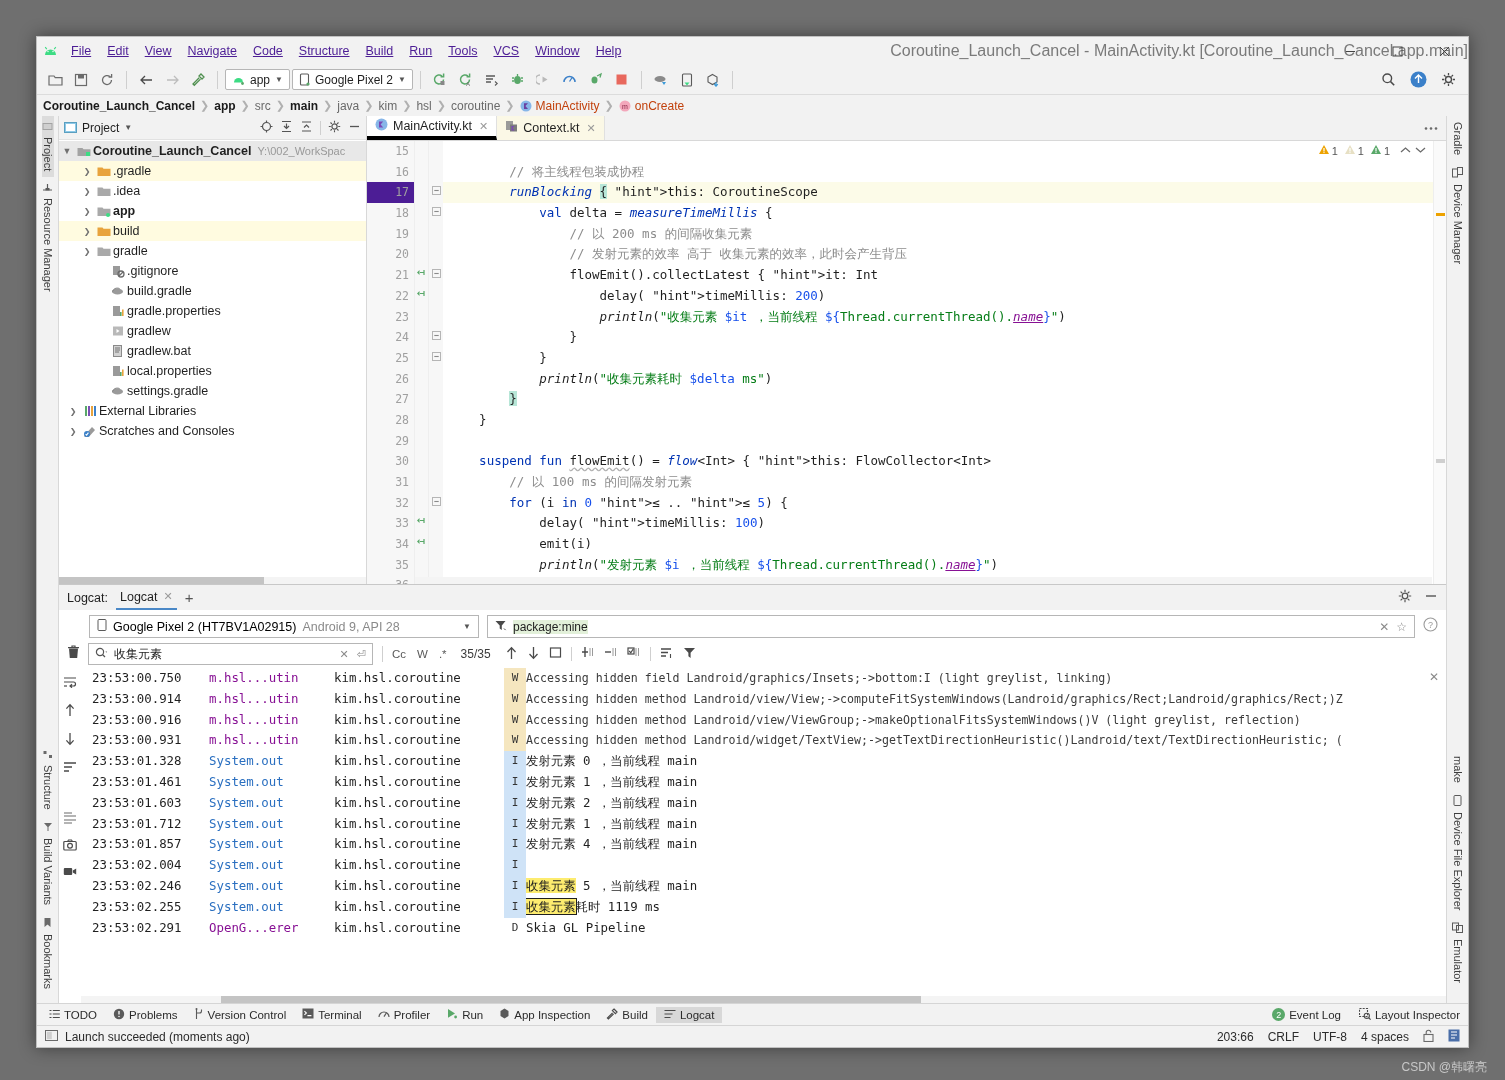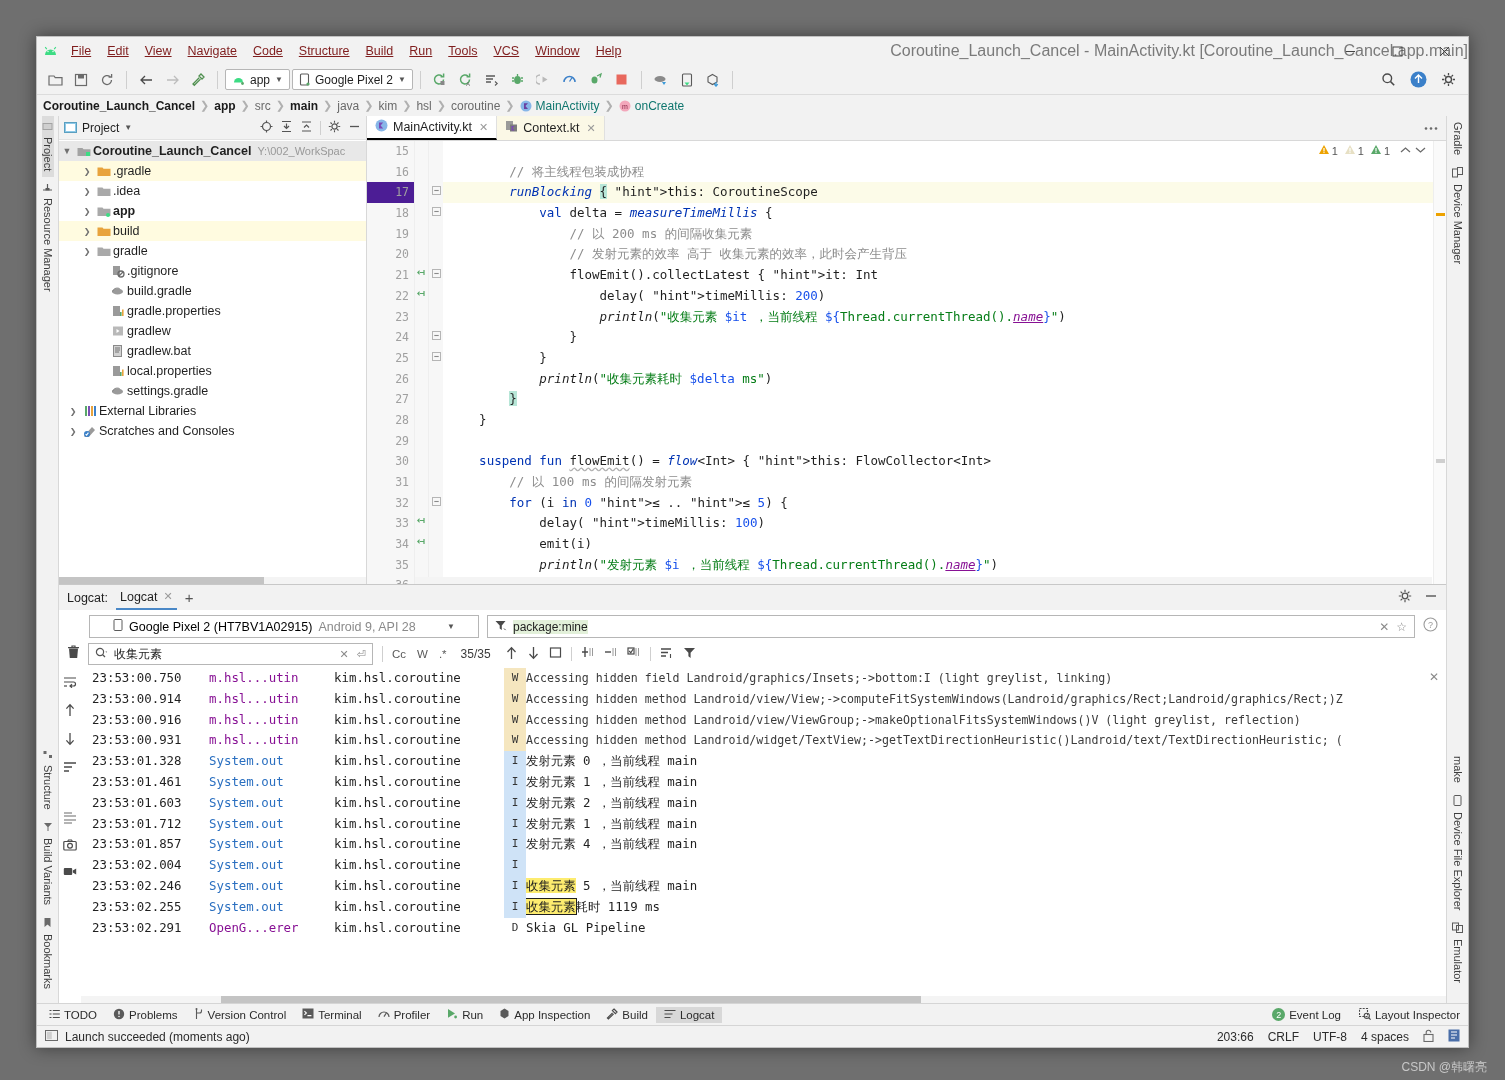--- a/index.html
+++ b/index.html
@@ -19,21 +19,21 @@
     overflow: hidden;
   }
   
   .titlebar {
     height: 28px; display: flex; align-items: center;
     background: #f2f2f2; position: relative; flex: none;
   }
   .logo { width: 26px; display: flex; justify-content: center; }
   .menu { display: flex; align-items: center; }
   .menu-item {
-    font-size: 12.5px; color: #7f1d1d; padding: 3px 8px; cursor: default;
+    font-size: 12.5px; color: #4c1d95; padding: 3px 8px; cursor: default;
     white-space: nowrap;
   }
   .menu-item u { text-decoration: underline; }
   .win-title {
     position: absolute; left: 0; right: 0; text-align: right;
     font-size: 16px; color: #7a7a7a; pointer-events: none;
   }
   .win-btns { position: absolute; right: 0; top: 0; display: flex; }
   .win-btn {
     width: 47px; height: 28px; display: flex;
@@ -57,21 +57,21 @@
     border: 1px solid #b6b6b6; background: #fff; border-radius: 2px;
     padding: 0 6px; font-size: 12px; color: #1f1f1f; white-space: nowrap;
   }
   .combo .caret { font-size: 8px; color: #555; }
   .toolbar-right { position: absolute; right: 8px; display: flex; gap: 6px; align-items: center; }
   
   .crumbs {
     height: 21px; display: flex; align-items: center;
     padding: 0 6px; font-size: 12px; background: #f2f2f2; flex: none;
   }
-  .crumb { color: #0f766e; white-space: nowrap; }
+  .crumb { color: #c2410c; white-space: nowrap; }
   .crumb.b { font-weight: bold; color: #1b1b1b; }
   .crumb.dim { color: #6a6a6a; }
   .crumb-sep { color: #b0b0b0; margin: 0 5px; font-size: 11px; }
   
   .body { flex: 1; display: flex; min-height: 0; }
   .rail {
     width: 22px; background: #f2f2f2; border-right: 1px solid #d8d8d8;
     display: flex; flex-direction: column; align-items: center;
     flex: none; position: relative;
   }
@@ -117,21 +117,21 @@
   
   .editor { flex: 1; display: flex; flex-direction: column; min-width: 0; background: #fff; }
   .etabs {
     height: 25px; background: #f2f2f2; display: flex; align-items: stretch;
     flex: none; position: relative; border-bottom: 1px solid #d8d8d8;
   }
   .etab {
     display: flex; align-items: center; gap: 5px; padding: 0 8px;
     font-size: 12.5px; color: #1f1f1f; border-right: 1px solid #e0e0e0;
   }
-  .etab.active { background: #fff; border-bottom: 2px solid #000000; }
+  .etab.active { background: #fff; border-bottom: 4px solid #000000; }
   .etab.yellow { background: #fbf8e6; }
   .etab .x { color: #9a9a9a; font-size: 11px; margin-left: 2px; }
   .etabs-right { margin-left: auto; display: flex; align-items: center; padding: 0 8px; color: #555; }
   .code-area { flex: 1; display: flex; position: relative; min-height: 0; overflow: hidden; }
   .gutter {
     width: 48px; background: #f7f7f7; border-right: 1px solid #eee;
     flex: none; text-align: right; color: #a0a0a0;
     font-family: "DejaVu Sans Mono", monospace; font-size: 11.5px;
   }
   .gutter .g {
@@ -183,21 +183,21 @@
   .lc-tab {
     font-size: 12.5px; color: #1f1f1f; display: flex; align-items: center; gap: 6px;
     border-bottom: 2px solid #4a88c7; height: 100%; padding: 0 4px;
   }
   .lc-tab .x { color: #9a9a9a; font-size: 11px; }
   .lc-plus { font-size: 15px; color: #555; }
   .lc-head-right { position: absolute; right: 8px; display: flex; gap: 12px; color: #555; }
   .lc-row1 { height: 30px; display: flex; align-items: center; gap: 8px; padding: 3px 8px 0 30px; flex: none; }
   .lc-device {
     flex: 0 0 390px; height: 23px; border: 1px solid #b6b6b6; background: #fff;
-    display: flex; align-items: center; gap: 6px; padding: 0 23px; font-size: 12.5px;
+    display: flex; align-items: center; gap: 6px; padding: 0 7px; font-size: 12.5px;
   }
   .lc-device .dim { color: #8a8a8a; }
   .lc-device .caret { margin-left: auto; font-size: 8px; color: #555; }
   .lc-filter {
     flex: 1; height: 23px; border: 1px solid #b6b6b6; background: #fff;
     display: flex; align-items: center; gap: 6px; padding: 0 7px; font-size: 12px;
   }
   .lc-filter .val { background: #e2f0d9; color: #1f1f1f; }
   .lc-filter .right { margin-left: auto; display: flex; gap: 7px; color: #8a8a8a; }
   .lc-row2 { height: 28px; display: flex; align-items: center; gap: 0; padding: 0 8px; flex: none; }

